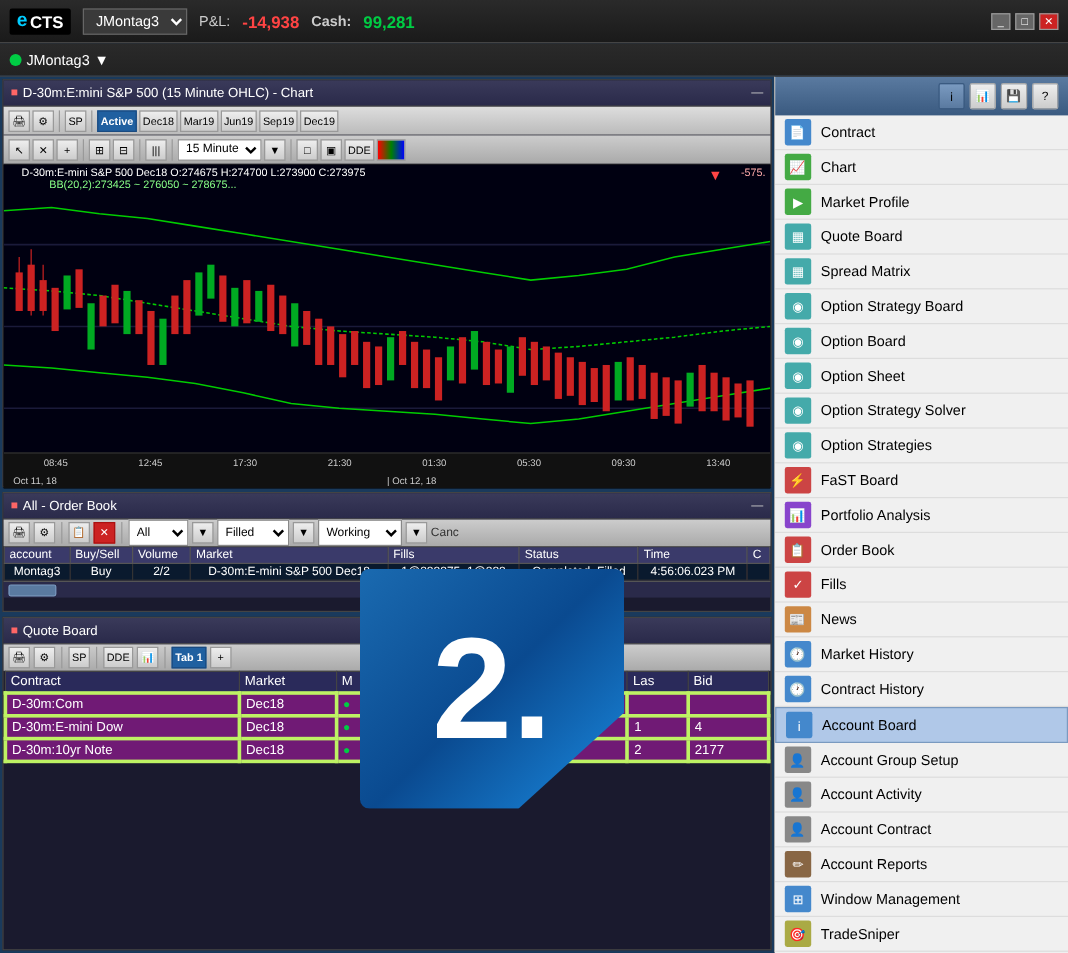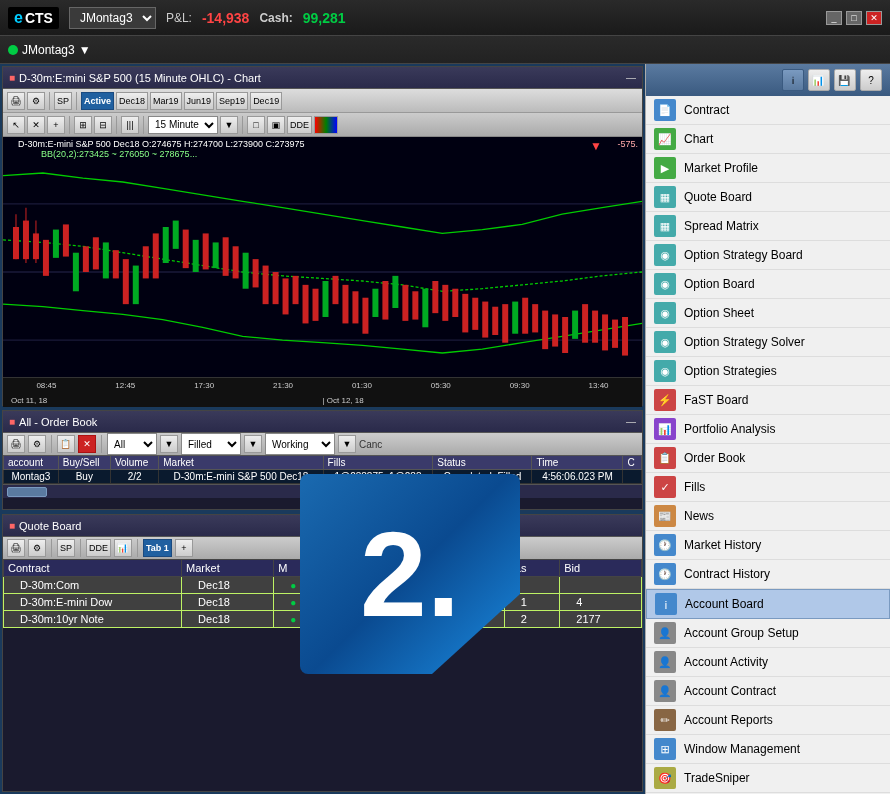--- a/index.html
+++ b/index.html
@@ -274,24 +274,24 @@
     }
     .quote-table th {
       background: #2a2a5a;
       color: white;
       padding: 2px 4px;
       border: 1px solid #444;
       font-weight: normal;
       text-align: left;
     }
     .quote-table td {
-      padding: 2px 16px;
-      border: 1px solid #bef264;
-      color: white;
-      background: #404040;
+      padding: 2px 4px;
+      border: 3px solid #bef264;
+      color: white;
+      background: #701a75;
     }
     .pos-val { color: #00ff44; }
     .neg-val { color: #ff4444; }
     .green-circle { color: #00cc44; font-size: 10px; }
 
     
     .big-number-overlay {
       position: absolute;
       bottom: 120px;
       left: 300px;

